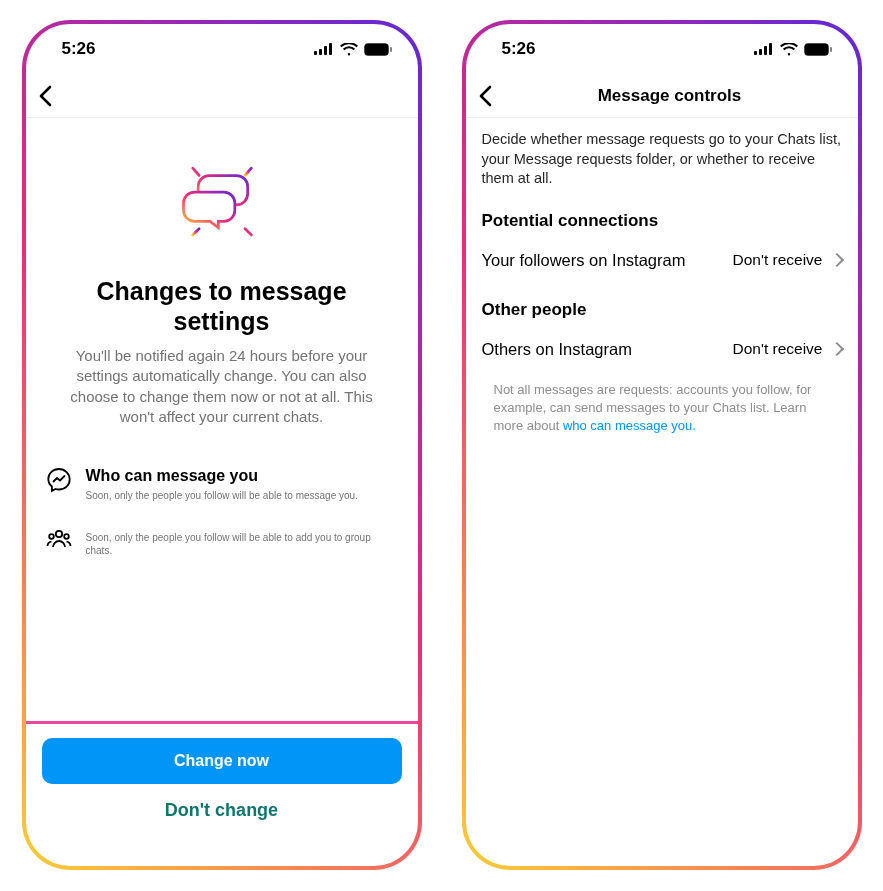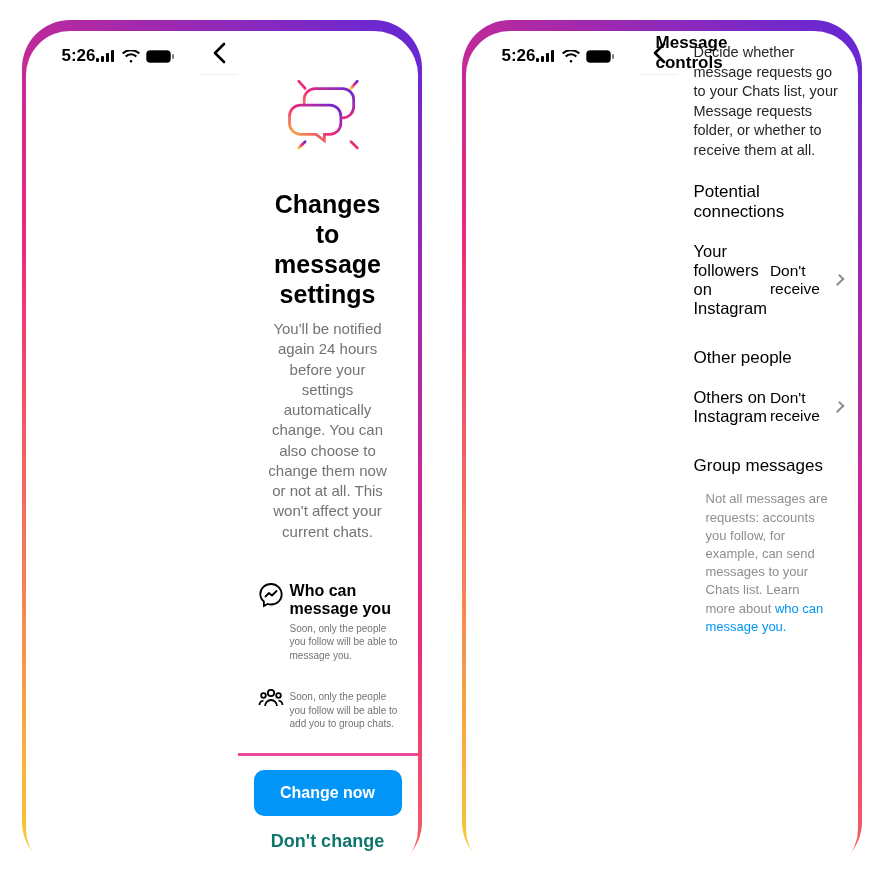--- a/index.html
+++ b/index.html
@@ -20,21 +20,21 @@
     background: linear-gradient(45deg, #f9ce34 0%, #ee2a7b 50%, #6228d7 100%);
     position: relative;
   }
   .phone-inner {
     width: 100%;
     height: 100%;
     background: #fff;
     border-radius: 44px;
     overflow: hidden;
     display: flex;
-    margin-top: 7px;
+    flex-direction: column;
   }
   .status-bar {
     height: 50px;
     display: flex;
     align-items: center;
     justify-content: space-between;
     padding: 0 26px 0 36px;
     font-weight: 600;
     font-size: 17px;
   }
@@ -75,21 +75,21 @@
   .hero-body {
     font-size: 15px;
     color: #737373;
     line-height: 1.35;
   }
   .rows {
     padding: 18px 20px 10px;
   }
   .info-row {
     display:flex;
-    gap:6px;
+    gap:14px;
     padding: 12px 0;
   }
   .info-row .icon { flex: 0 0 26px; height:26px; }
   .info-row .txt .ttl { font-weight:600; font-size:16px; }
   .info-row .txt .sub { font-size:10px; color:#737373; margin-top:4px; line-height:1.35; }
   .footer {
     margin-top:auto;
     padding: 14px 16px 34px;
     border-top: 3px solid #ec4899;
   }
@@ -116,21 +116,21 @@
   }
   
   .desc {
     padding: 12px 16px 6px;
     font-size:14.5px;
     color:#262626;
     line-height:1.35;
   }
   .section-heading {
     padding: 16px 16px 6px;
-    font-weight:400;
+    font-weight:700;
     font-size:17px;
   }
   .setting-row {
     display:flex;
     align-items:center;
     padding: 14px 16px;
     gap:3px;
   }
   .setting-label {
     flex:1;
@@ -288,21 +288,20 @@
         <div class="chevron"></div>
       </div>
 
       <div class="section-heading">Other people</div>
       <div class="setting-row">
         <div class="setting-label">Others on Instagram</div>
         <div class="setting-value">Don't receive</div>
         <div class="chevron"></div>
       </div>
 
-      <div class="section-heading">Group messages</div>
 
       <div class="foot-note">
         <span>Not all messages are requests: accounts you follow, for example, can send messages to your Chats list. Learn more about </span>
         <span class="link">who can message you.</span>
       </div>
     </div>
   </div>
 </div>
 
 </body></html>

